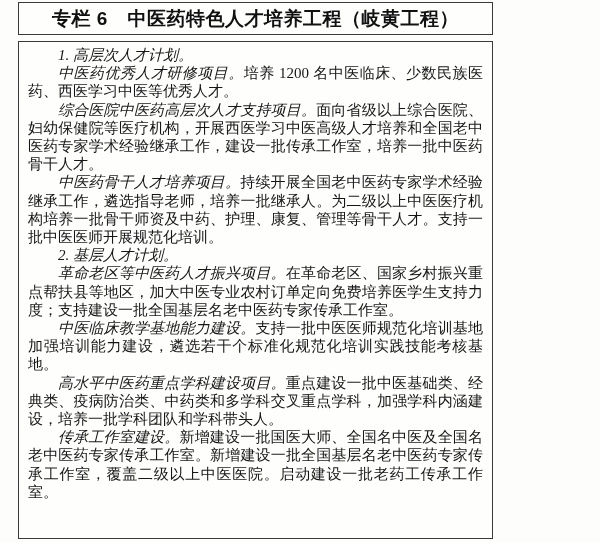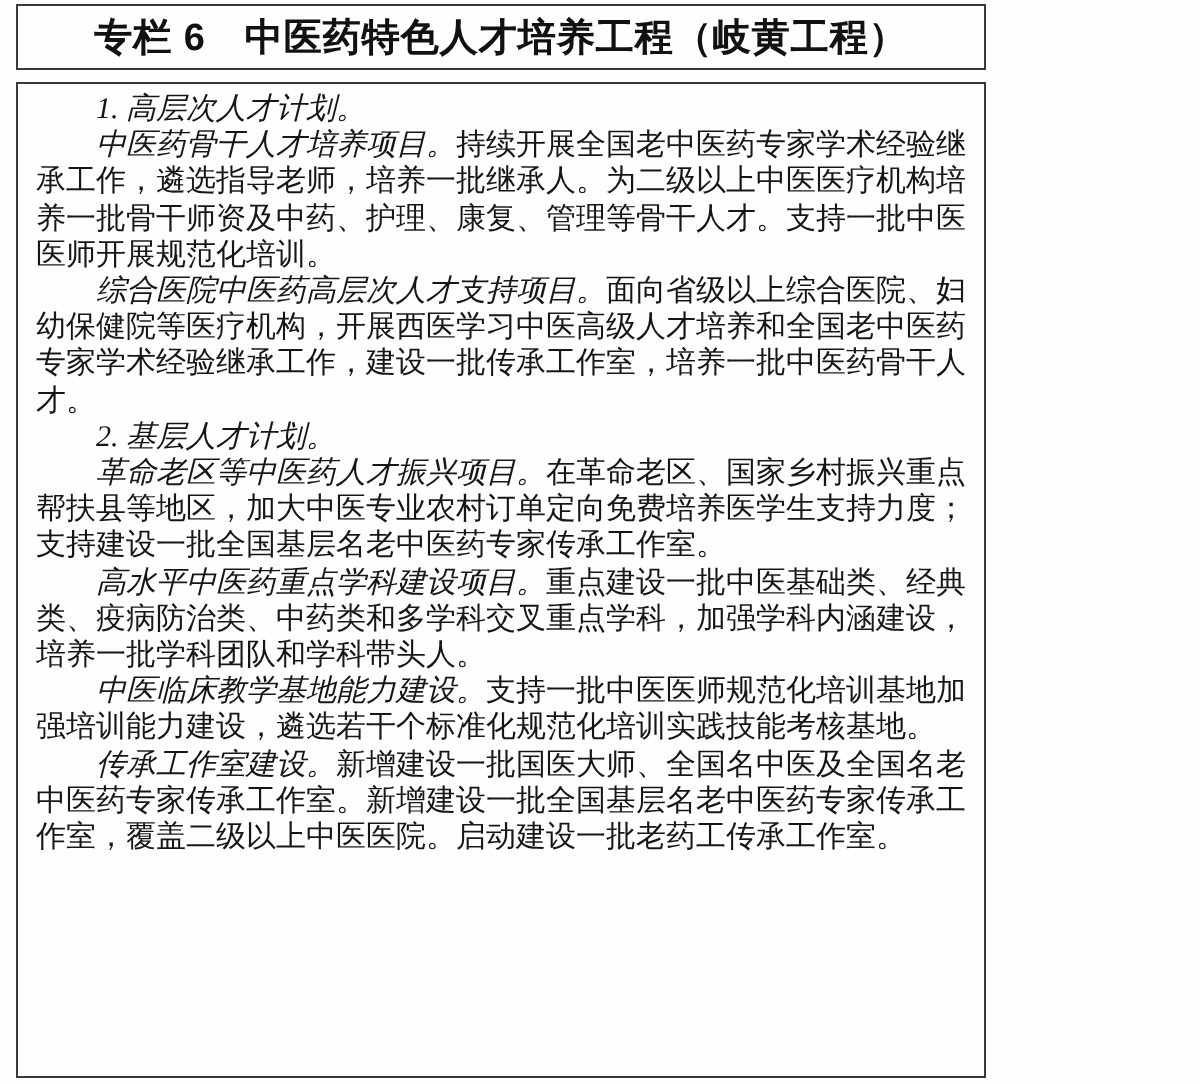--- a/index.html
+++ b/index.html
@@ -5,21 +5,21 @@
   html, body {
     margin: 0;
     padding: 0;
     background: #fdfdfb;
   }
   .page {
     position: relative;
     width: 496px;
     height: 542px;
     box-sizing: border-box;
-    padding: 2px 3px 3px 8px;
+    padding: 2px 3px 3px 18px;
     background: #fdfdfb;
     color: #161616;
   }
   .title-box {
     box-sizing: border-box;
     height: 33px;
     border: 1px solid #3a3a3a;
     display: flex;
     align-items: center;
     justify-content: center;
@@ -57,24 +57,25 @@
 
 <div class="page">
 
   <div class="title-box">
     <span>专栏 6　中医药特色人才培养工程（岐黄工程）</span>
   </div>
 
   <div class="body-box">
 
     <p class="kai">1. 高层次人才计划。</p>
+    <p><span class="kai">中医药优秀人才研修项目。</span><span>培养 1200 名中医临床、少数民族医药、西医学习中医等优秀人才。</span></p>
+    <p><span class="kai">综合医院中医药高层次人才支持项目。</span><span>面向省级以上综合医院、妇幼保健院等医疗机构，开展西医学习中医高级人才培养和全国老中医药专家学术经验继承工作，建设一批传承工作室，培养一批中医药骨干人才。</span></p>
     <p><span class="kai">中医药骨干人才培养项目。</span><span>持续开展全国老中医药专家学术经验继承工作，遴选指导老师，培养一批继承人。为二级以上中医医疗机构培养一批骨干师资及中药、护理、康复、管理等骨干人才。支持一批中医医师开展规范化培训。</span></p>
-    <p><span class="kai">综合医院中医药高层次人才支持项目。</span><span>面向省级以上综合医院、妇幼保健院等医疗机构，开展西医学习中医高级人才培养和全国老中医药专家学术经验继承工作，建设一批传承工作室，培养一批中医药骨干人才。</span></p>
 
     <p class="kai">2. 基层人才计划。</p>
     <p><span class="kai">革命老区等中医药人才振兴项目。</span><span>在革命老区、国家乡村振兴重点帮扶县等地区，加大中医专业农村订单定向免费培养医学生支持力度；支持建设一批全国基层名老中医药专家传承工作室。</span></p>
 
+    <p><span class="kai">中医临床教学基地能力建设。</span><span>支持一批中医医师规范化培训基地加强培训能力建设，遴选若干个标准化规范化培训实践技能考核基地。</span></p>
     <p><span class="kai">高水平中医药重点学科建设项目。</span><span>重点建设一批中医基础类、经典类、疫病防治类、中药类和多学科交叉重点学科，加强学科内涵建设，培养一批学科团队和学科带头人。</span></p>
-    <p><span class="kai">中医临床教学基地能力建设。</span><span>支持一批中医医师规范化培训基地加强培训能力建设，遴选若干个标准化规范化培训实践技能考核基地。</span></p>
     <p><span class="kai">传承工作室建设。</span><span>新增建设一批国医大师、全国名中医及全国名老中医药专家传承工作室。新增建设一批全国基层名老中医药专家传承工作室，覆盖二级以上中医医院。启动建设一批老药工传承工作室。</span></p>
 
   </div>
 </div>
 
 </body></html>

